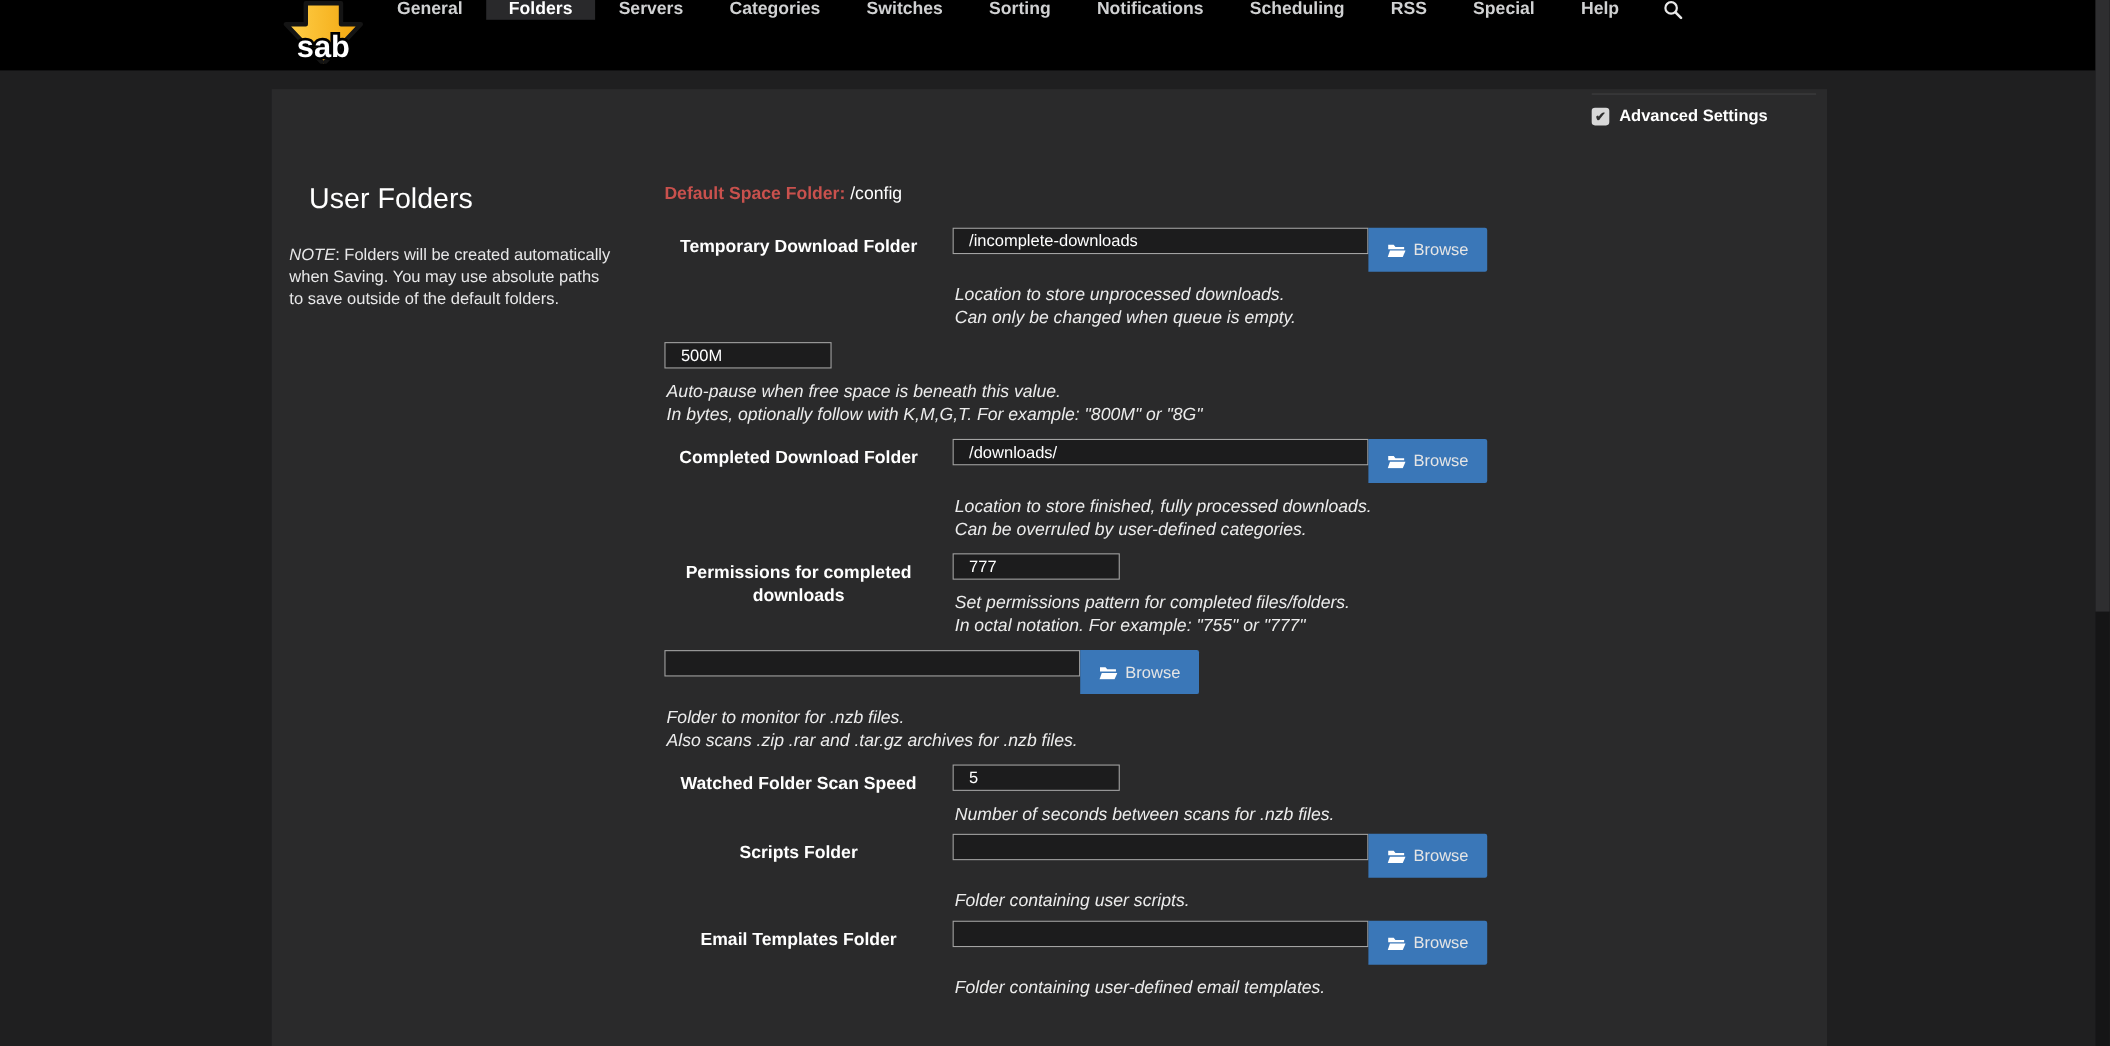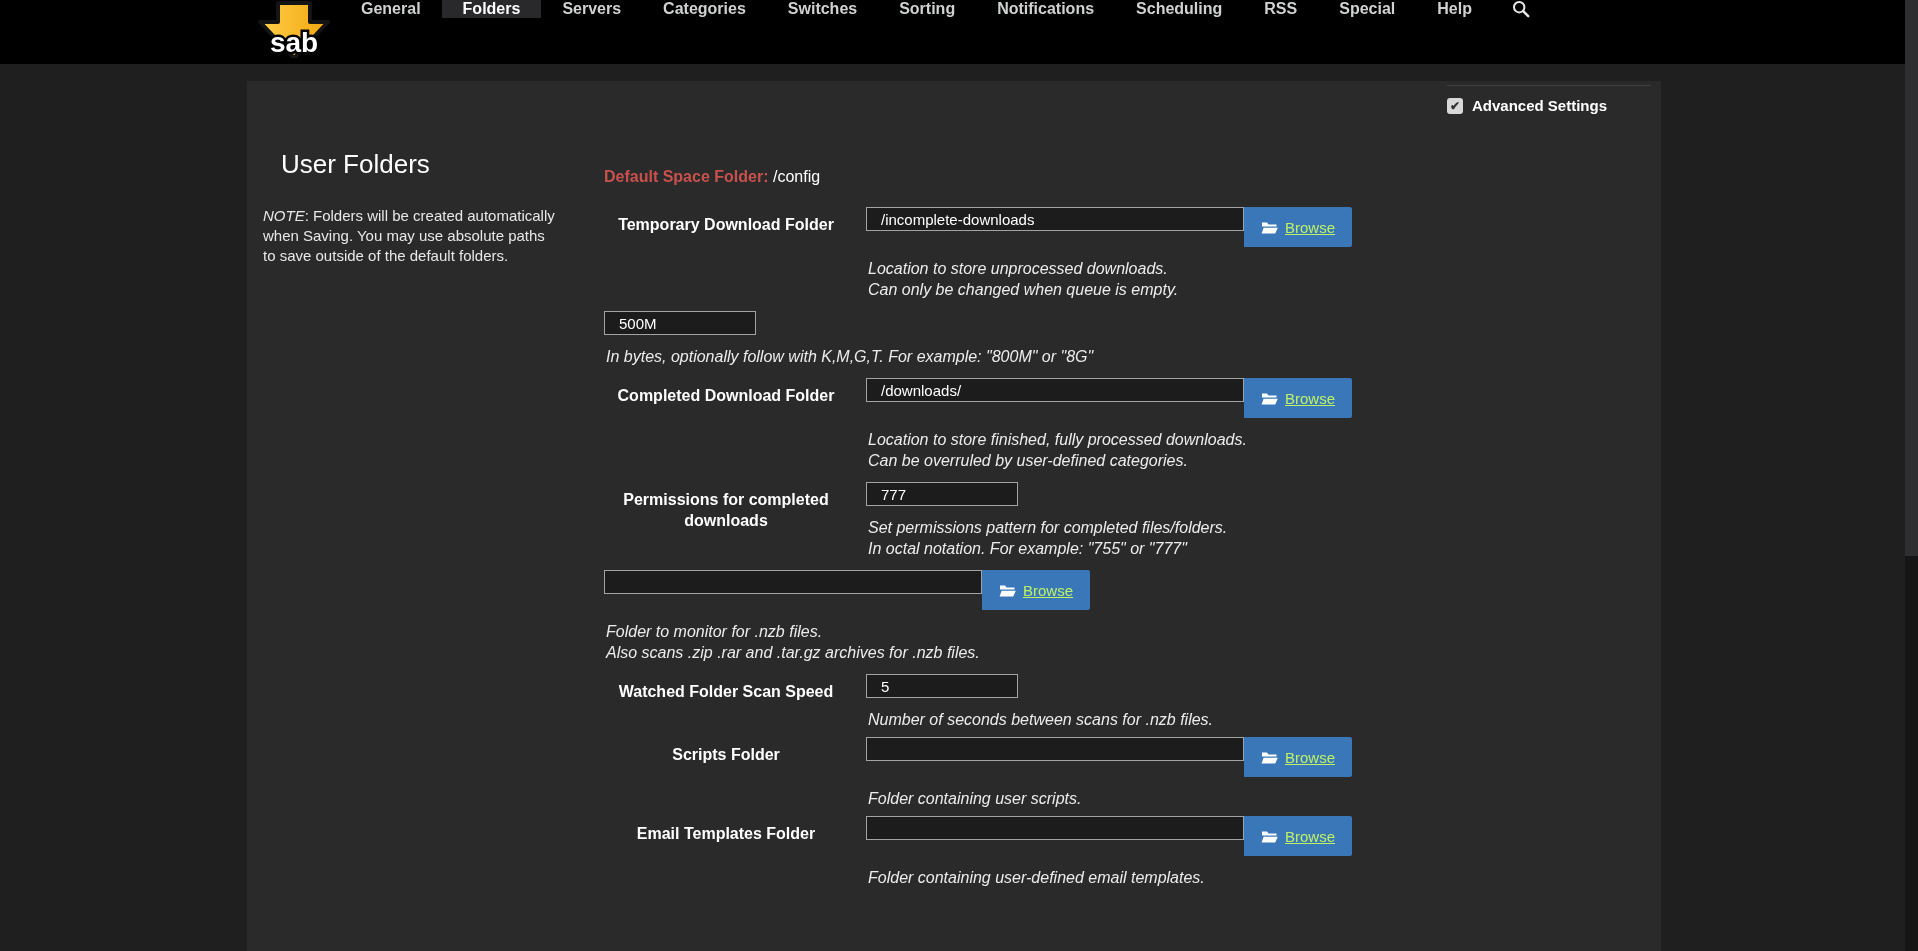--- a/index.html
+++ b/index.html
@@ -41,21 +41,21 @@
     display:flex; align-items:center; gap:9px;
   }
   .checkbox {
     width:16px; height:16px; background:#d8d8d8; border-radius:3px;
     display:flex; align-items:center; justify-content:center;
     color:#2f2f2f; font-size:12px; font-weight:bold; cursor:pointer; line-height:1;
   }
   .adv-label { font-size:15px; font-weight:bold; color:#fff; }
 
   
-  .sidebar { position:absolute; left:16px; top:68px; width:292px; }
+  .sidebar { position:absolute; left:16px; top:84px; width:292px; }
   .sidebar h1 { margin-left:18px; font-size:26px; font-weight:normal; color:#fff; line-height:1.2; }
   .note { margin-top:26px; font-size:15px; line-height:20px; color:#e8e8e9; }
   .note em { font-style:italic; }
 
   
   .formcol { position:absolute; left:357px; top:86px; width:1046px; }
   .basefolder { font-size:16px; font-weight:bold; color:#c9514d; margin-bottom:20px; line-height:20px; }
   .basefolder .bf-value { color:#ffffff; font-weight:normal; }
 
   .form-row { display:flex; margin-bottom:11px; }
@@ -68,24 +68,23 @@
   .igroup { display:flex; }
   .inp {
     height:24px; background:#1c1c1d; border:1px solid #a3a3a3;
     color:#fff; font-size:15px; padding:0 14px; outline:none;
     font-family:"Liberation Sans", sans-serif; border-radius:0;
   }
   .inp.long { width:378px; }
   .inp.short { width:152px; }
   .btn-browse {
     width:108px; height:40px; background:#3a77b8; border:none; cursor:pointer;
-    color:#bef264; font-size:15px; font-family:"Liberation Sans", sans-serif;
+    color:#e5e5e5; font-size:15px; font-family:"Liberation Sans", sans-serif;
     display:flex; align-items:center; justify-content:center; gap:7px;
     border-radius:0 2px 2px 0;
-    text-decoration:underline;
   }
   .help {
     margin-top:11px; padding-left:2px;
     font-style:italic; font-size:16px; color:#ececec; line-height:21px;
   }
 </style>
 </head>
 <body>
 
 <div class="navbar">
@@ -162,20 +161,21 @@
         </div>
       </div>
     </div>
 
     <div class="form-row">
       <div class="fr-field">
         <div class="igroup">
           <input class="inp short" type="text" value="500M" style="">
         </div>
         <div class="help">
+          <div>Auto-pause when free space is beneath this value.</div>
           <div>In bytes, optionally follow with K,M,G,T. For example: "800M" or "8G"</div>
         </div>
       </div>
     </div>
 
     <div class="form-row">
       <div class="fr-label">Completed Download Folder</div>
       <div class="fr-field">
         <div class="igroup">
           <input class="inp long" type="text" value="/downloads/" style="">

